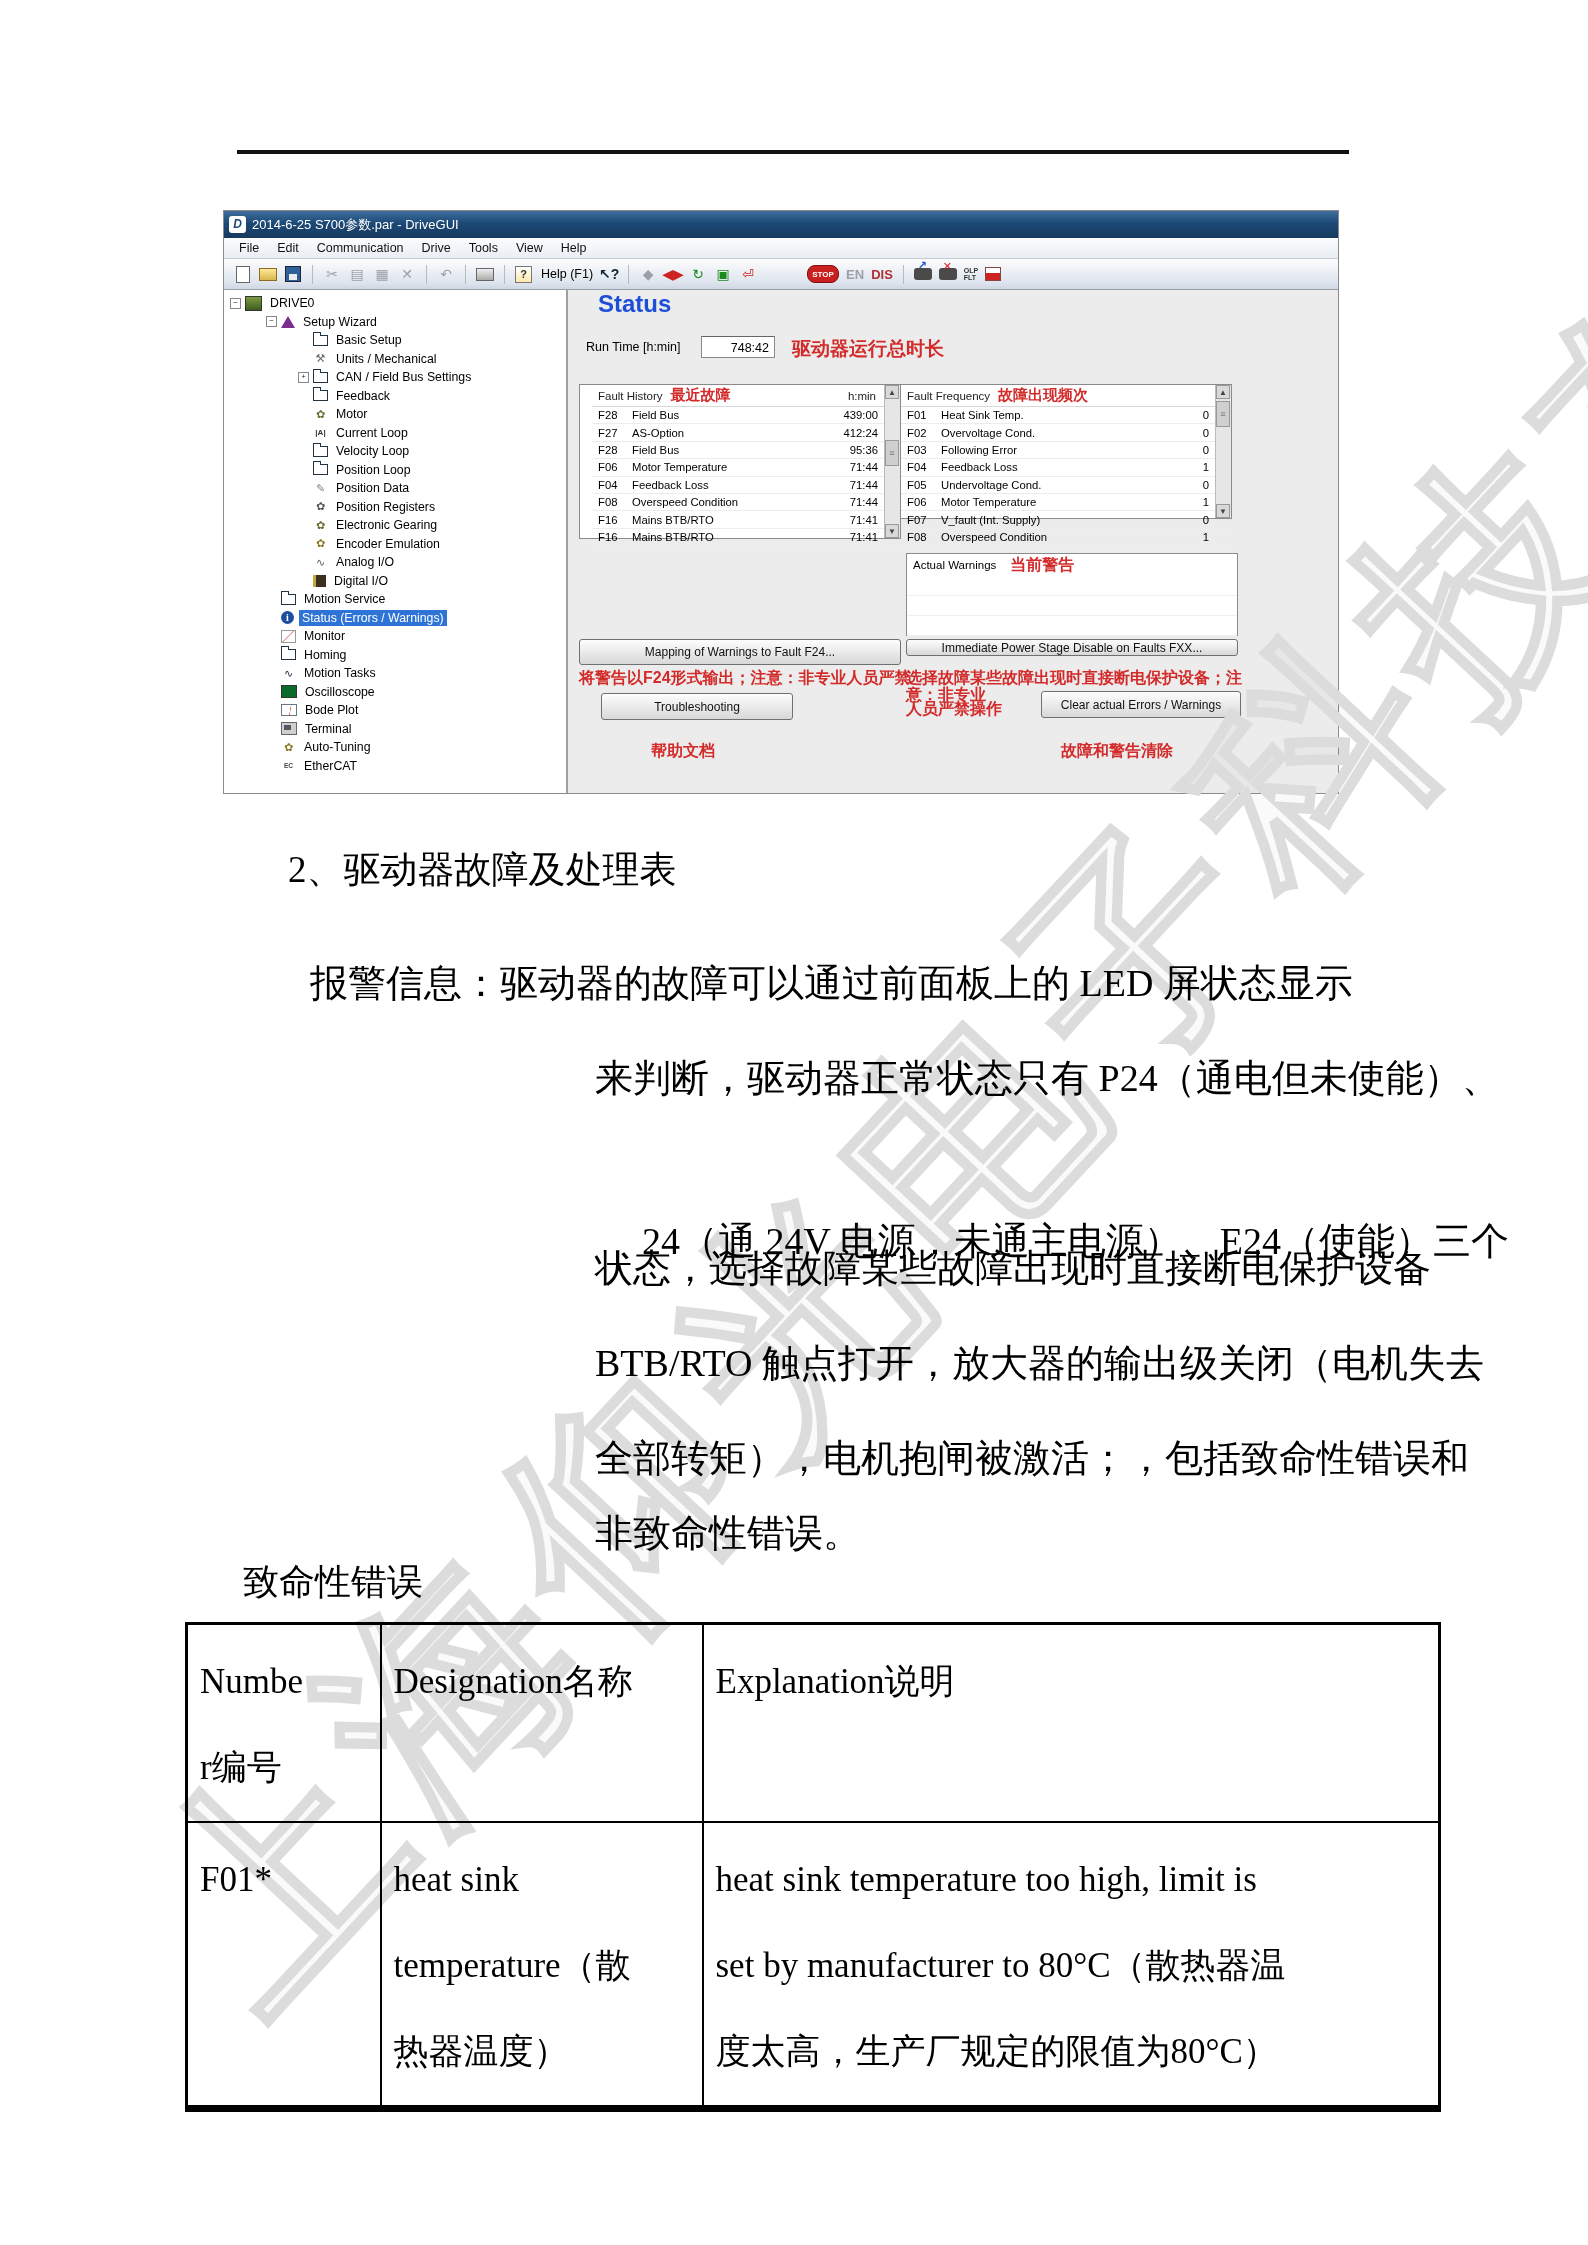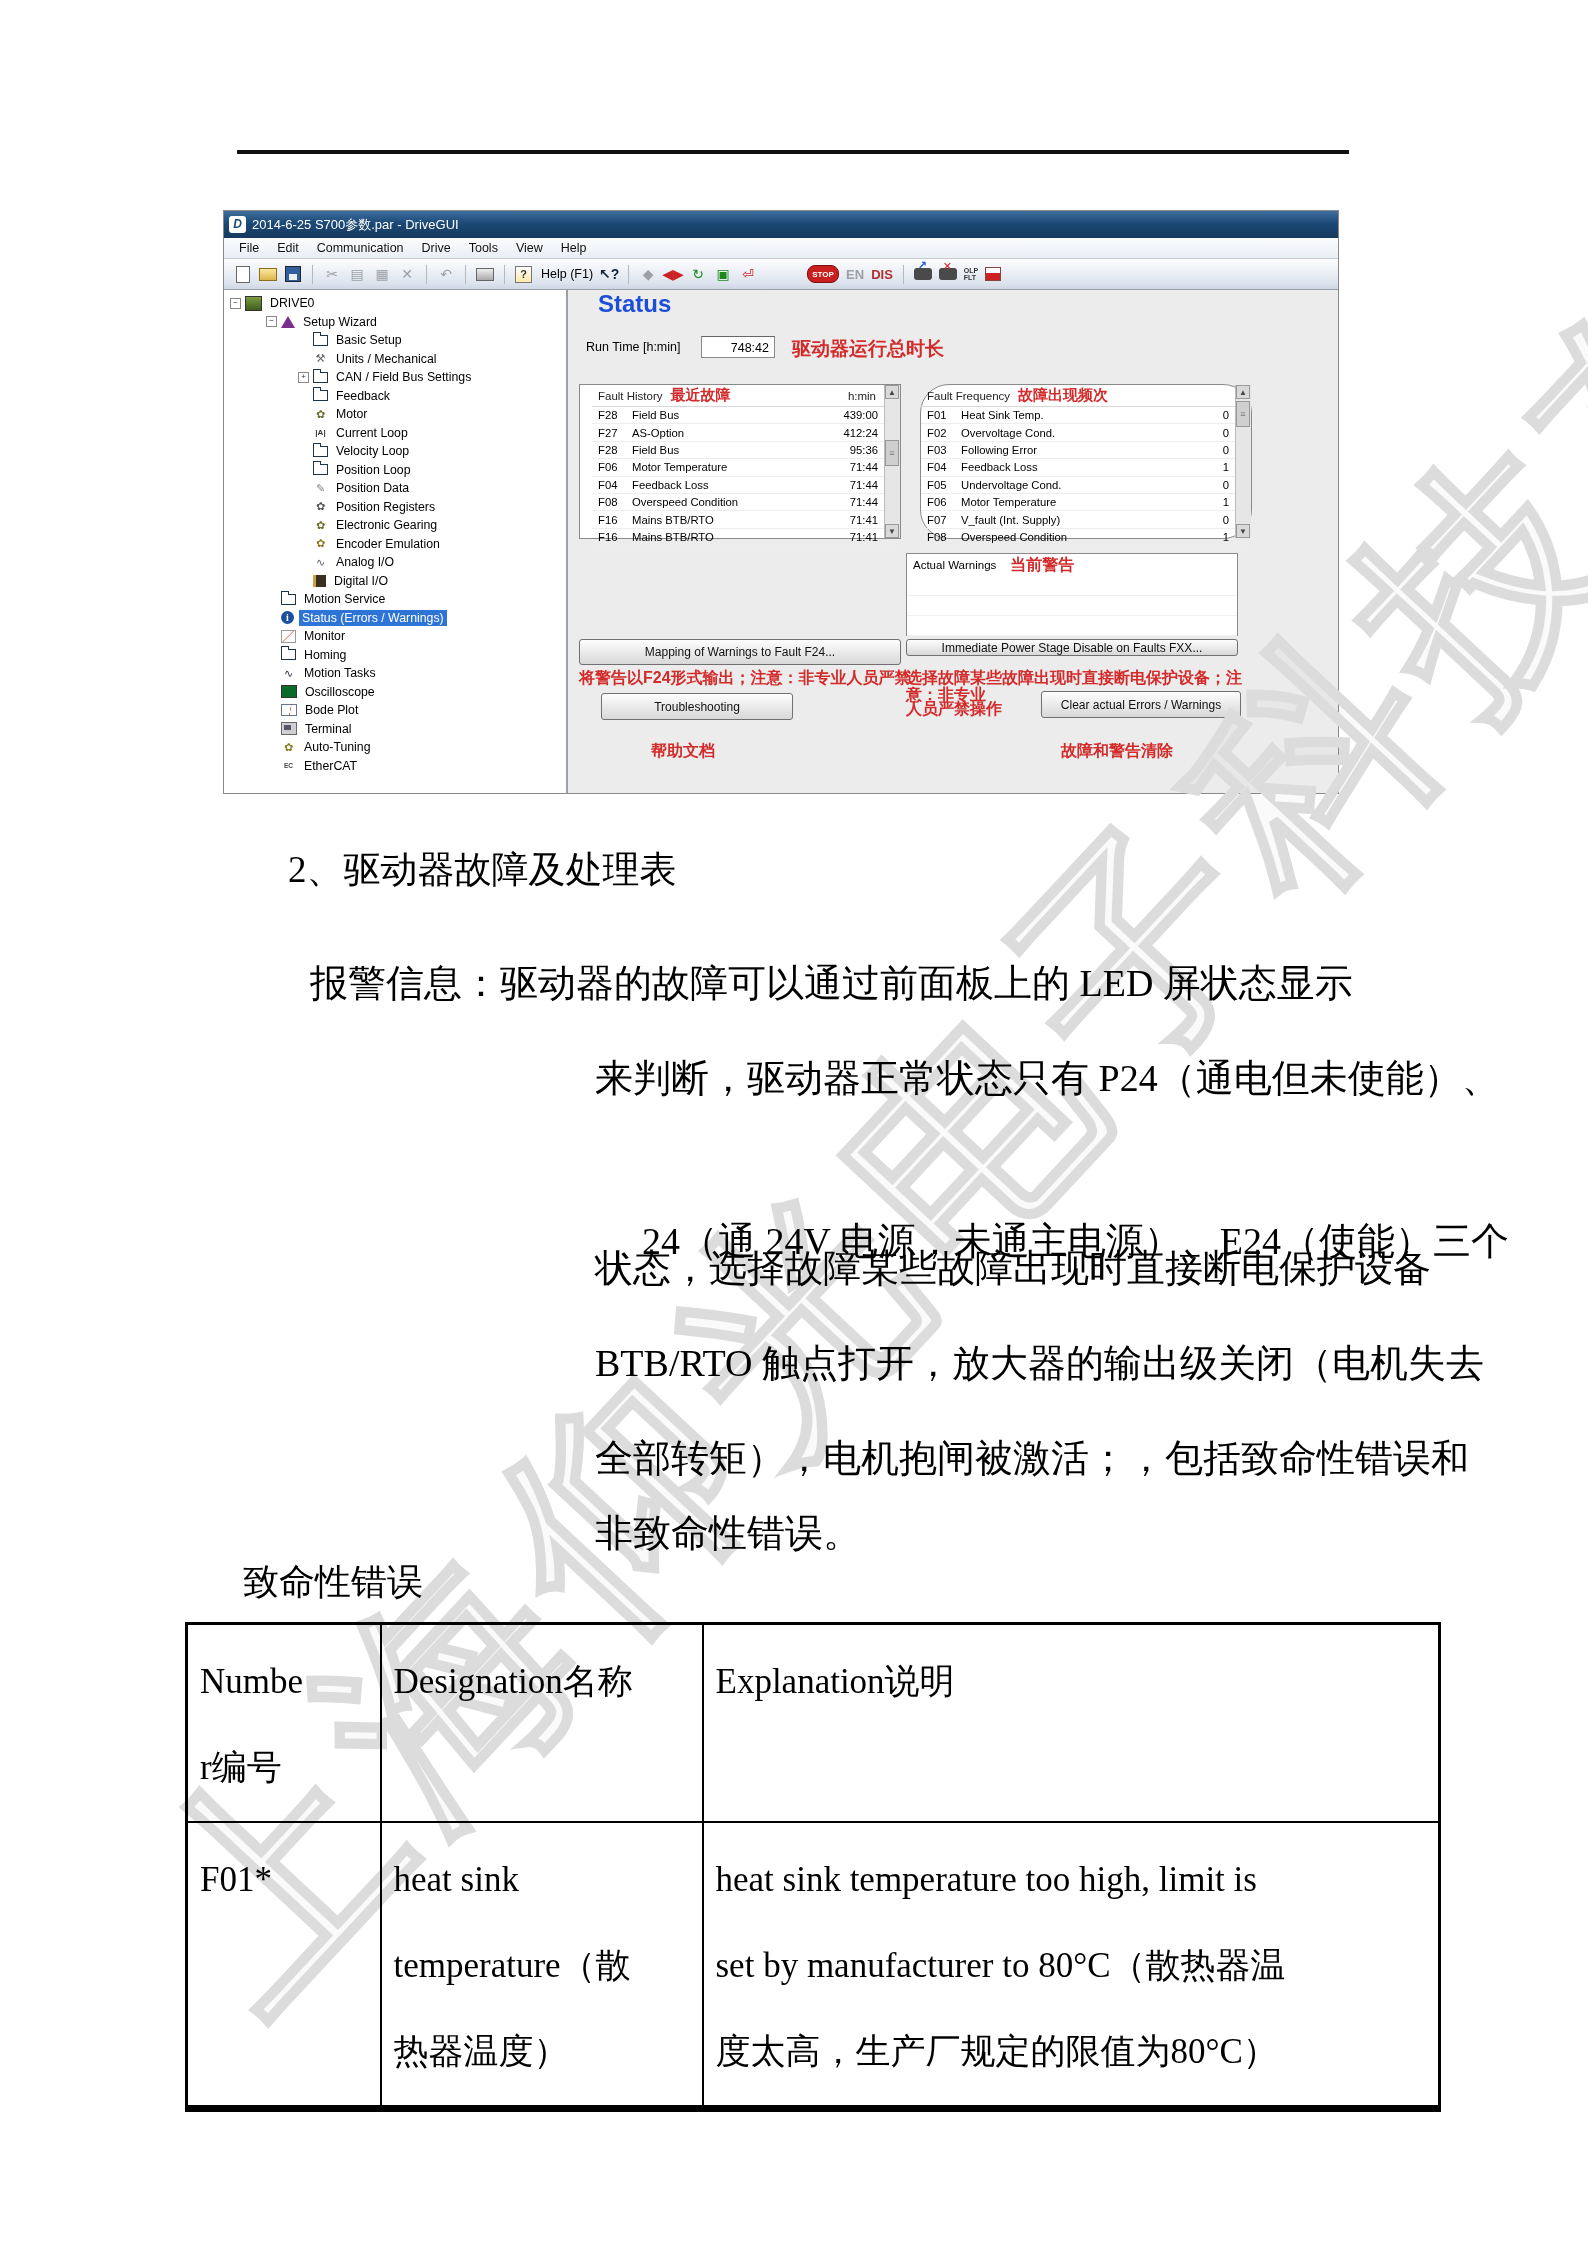--- a/index.html
+++ b/index.html
@@ -404,21 +404,21 @@
               <span class="val">71:41</span>
             </div>
           </div>
         <div class="vscroll">
           <div class="up">▲</div>
           <div class="thumb" style="top:55px;"></div>
           <div class="dn">▼</div>
         </div>
       </div>
 
-      <div class="listbox" style="left:352px;top:94px;width:332px;height:155px;border-radius:29px;">
+      <div class="listbox" style="left:332px;top:94px;width:332px;height:135px;">
         <div class="listhead">
           <span>Fault Frequency</span>
           <span class="ann redann">故障出现频次</span>
         </div>
         <div id="ff-body">
             <div class="lrow">
               <span class="code">F01</span>
               <span class="nm">Heat Sink Temp.</span>
               <span class="val">0</span>
             </div>

